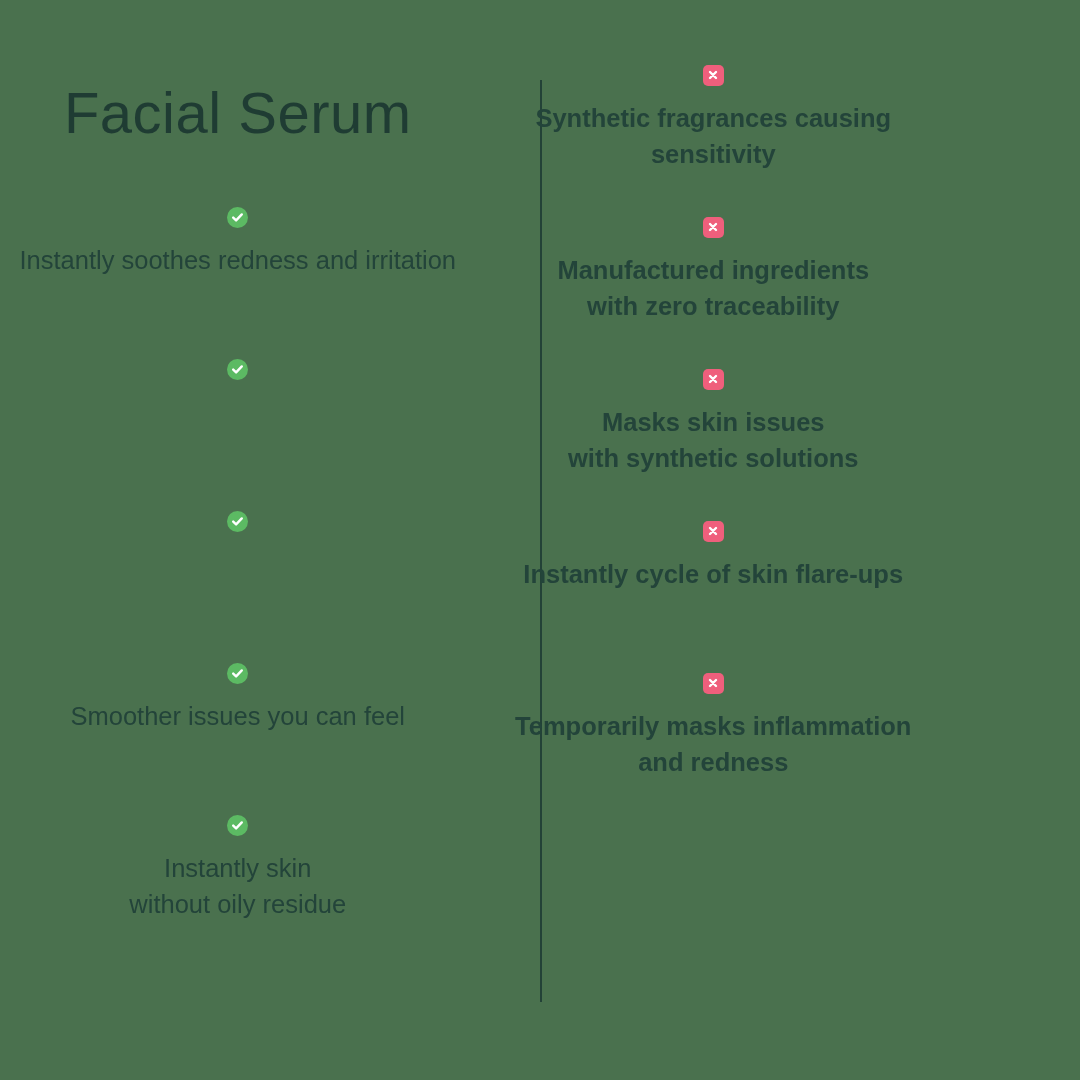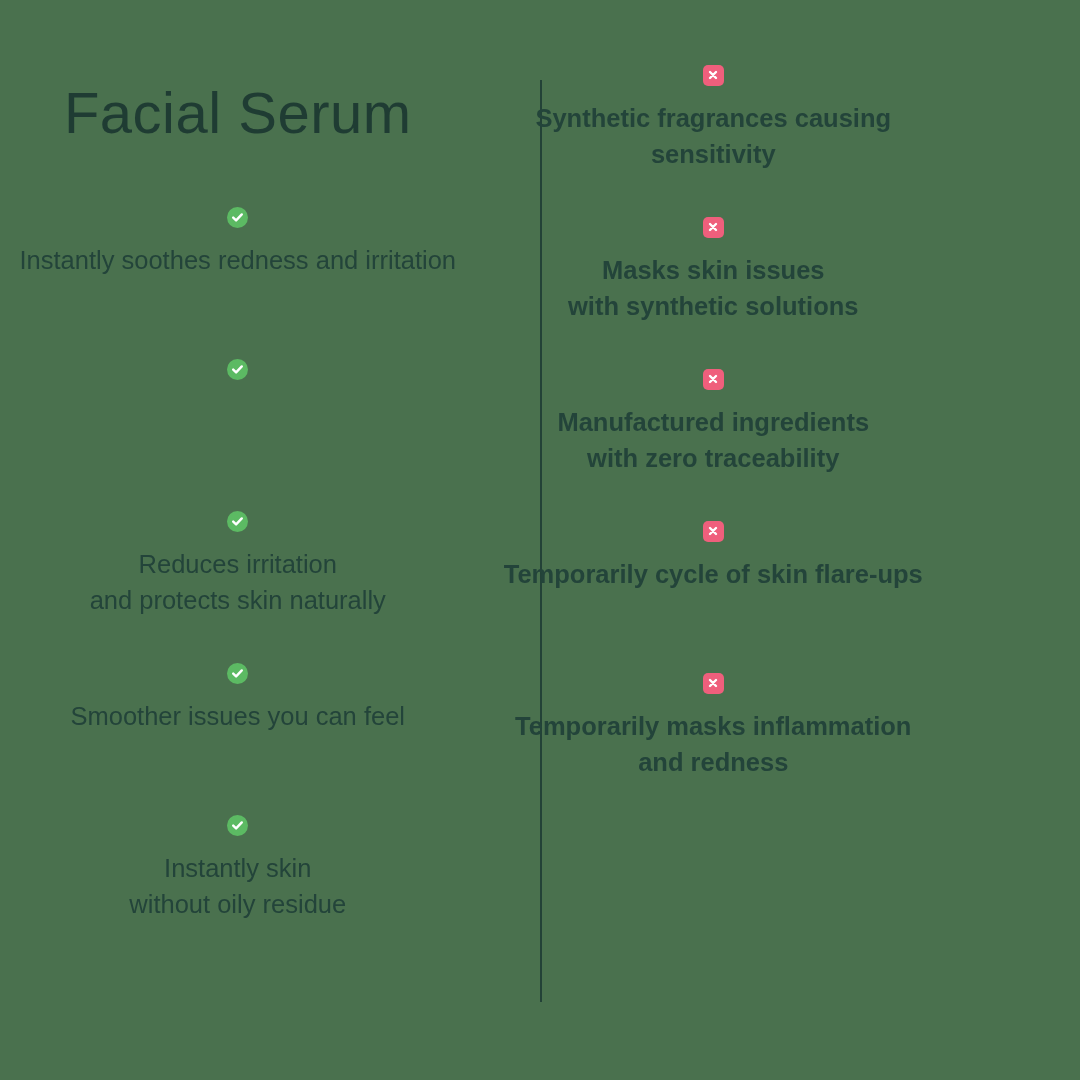--- a/index.html
+++ b/index.html
@@ -119,22 +119,20 @@
       </div>
 
       <div class="row">
         <span class="icon-wrap">
           <span class="icon-check">
             <svg width="13" height="13" viewBox="0 0 13 13">
                 <path d="M2.2 6.6 L5.1 9.4 L10.8 3.4" stroke="#ffffff" stroke-width="2.4" fill="none" stroke-linecap="round" stroke-linejoin="round"></path>
               </svg>
           </span>
         </span>
-        <div class="row-text">Reduces irritation
-and protects skin naturally</div>
       </div>
 
       <div class="row">
         <span class="icon-wrap">
           <span class="icon-check">
             <svg width="13" height="13" viewBox="0 0 13 13">
                 <path d="M2.2 6.6 L5.1 9.4 L10.8 3.4" stroke="#ffffff" stroke-width="2.4" fill="none" stroke-linecap="round" stroke-linejoin="round"></path>
               </svg>
           </span>
         </span>
@@ -173,45 +171,45 @@
       </div>
 
       <div class="row">
         <span class="icon-wrap">
           <span class="icon-cross">
             <svg width="12" height="12" viewBox="0 0 12 12">
                 <path d="M3 3 L9 9 M9 3 L3 9" stroke="#ffffff" stroke-width="2.4" fill="none" stroke-linecap="round"></path>
               </svg>
           </span>
         </span>
+        <div class="row-text">Manufactured ingredients
+with zero traceability</div>
+      </div>
+
+      <div class="row">
+        <span class="icon-wrap">
+          <span class="icon-cross">
+            <svg width="12" height="12" viewBox="0 0 12 12">
+                <path d="M3 3 L9 9 M9 3 L3 9" stroke="#ffffff" stroke-width="2.4" fill="none" stroke-linecap="round"></path>
+              </svg>
+          </span>
+        </span>
         <div class="row-text">Masks skin issues
 with synthetic solutions</div>
       </div>
 
       <div class="row">
         <span class="icon-wrap">
           <span class="icon-cross">
             <svg width="12" height="12" viewBox="0 0 12 12">
                 <path d="M3 3 L9 9 M9 3 L3 9" stroke="#ffffff" stroke-width="2.4" fill="none" stroke-linecap="round"></path>
               </svg>
           </span>
         </span>
-        <div class="row-text">Manufactured ingredients
-with zero traceability</div>
-      </div>
-
-      <div class="row">
-        <span class="icon-wrap">
-          <span class="icon-cross">
-            <svg width="12" height="12" viewBox="0 0 12 12">
-                <path d="M3 3 L9 9 M9 3 L3 9" stroke="#ffffff" stroke-width="2.4" fill="none" stroke-linecap="round"></path>
-              </svg>
-          </span>
-        </span>
-        <div class="row-text">Temporarily cycle of skin flare-ups</div>
+        <div class="row-text">Instantly cycle of skin flare-ups</div>
       </div>
 
       <div class="row">
         <span class="icon-wrap">
           <span class="icon-cross">
             <svg width="12" height="12" viewBox="0 0 12 12">
                 <path d="M3 3 L9 9 M9 3 L3 9" stroke="#ffffff" stroke-width="2.4" fill="none" stroke-linecap="round"></path>
               </svg>
           </span>
         </span>

